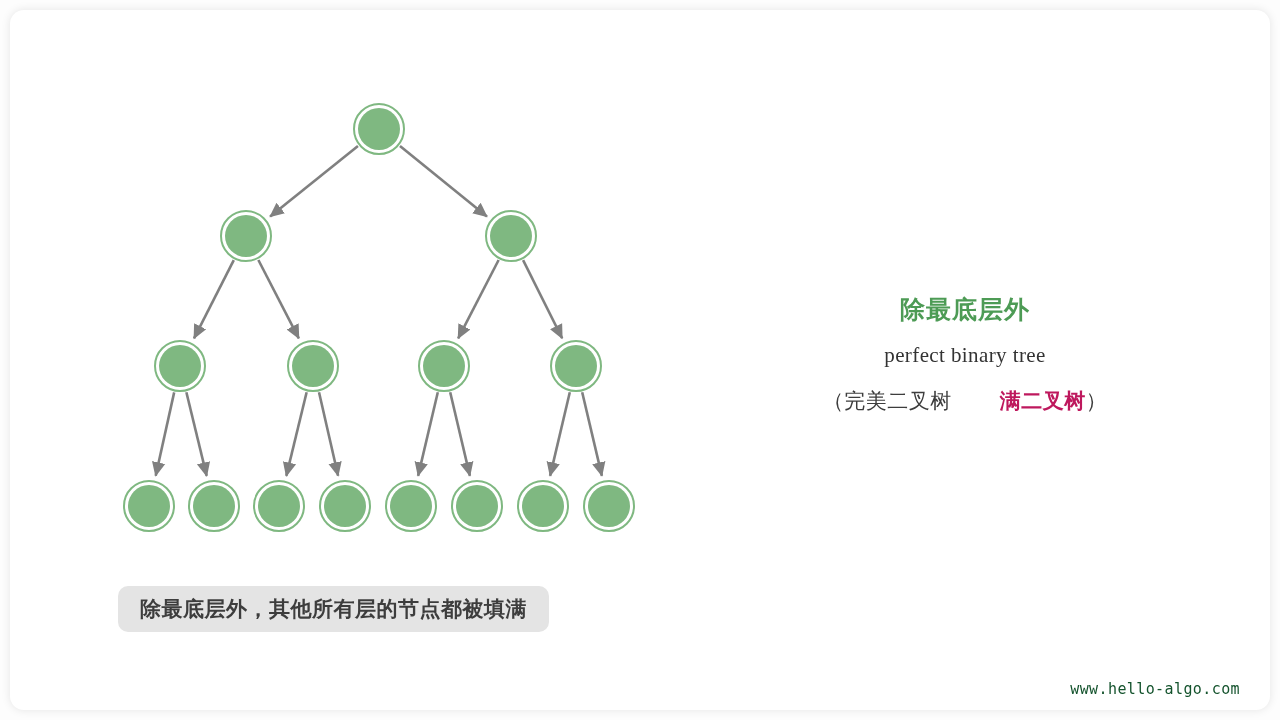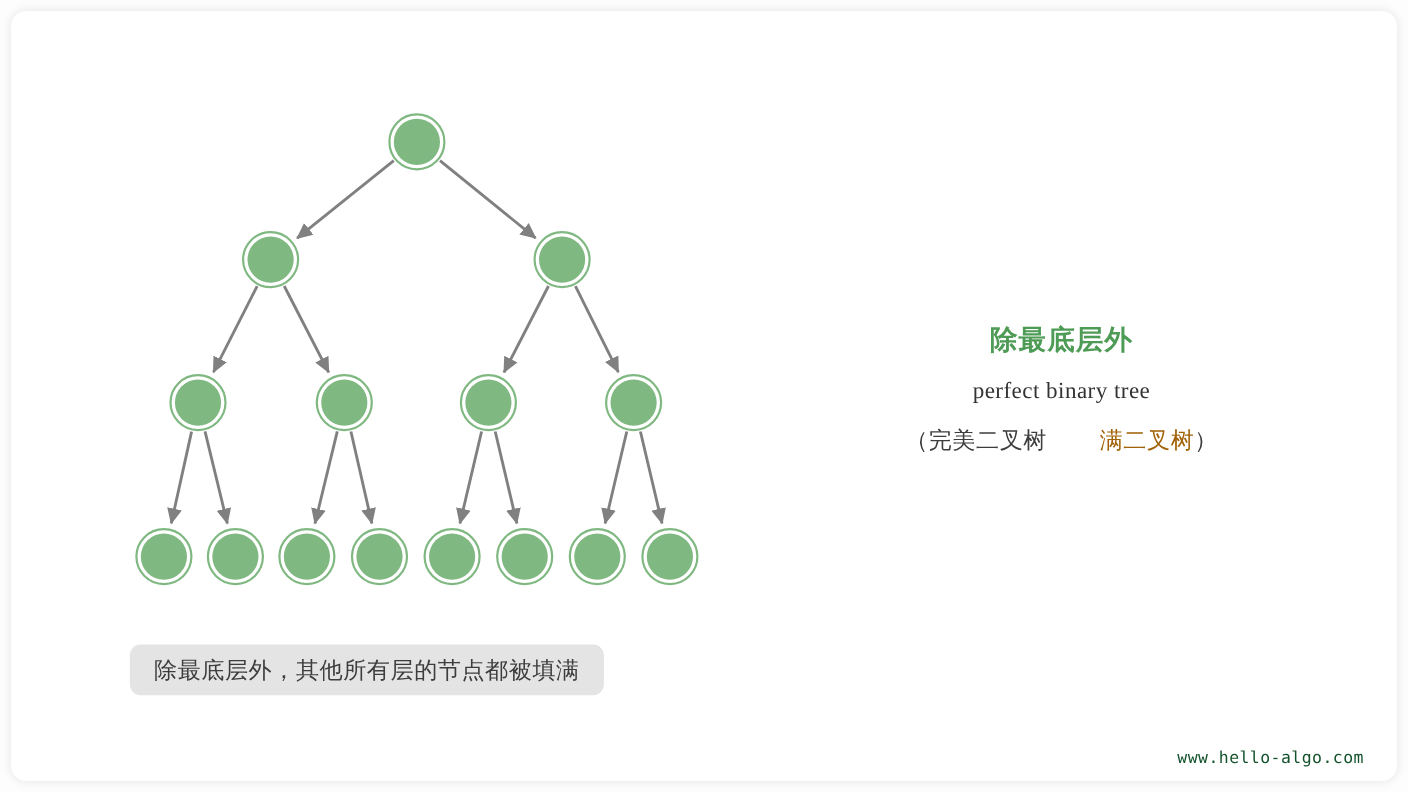--- a/index.html
+++ b/index.html
@@ -50,21 +50,21 @@
     top: 586px;
     height: 46px;
     padding: 0 22px;
     display: flex;
     align-items: center;
     justify-content: center;
     background: #e4e4e4;
     border-radius: 10px;
     color: #3d3d3d;
     font-size: 21px;
-    font-weight: 400;
+    font-weight: 700;
     letter-spacing: 0.5px;
     white-space: nowrap;
   }
 
   
   #label-block {
     position: absolute;
     left: 790px;
     top: 292px;
     width: 350px;
@@ -88,22 +88,22 @@
   }
   #label-alias {
     color: #3d3d3d;
     font-size: 21px;
     font-weight: 500;
     line-height: 34px;
     margin-top: 12px;
     letter-spacing: 0.5px;
   }
   #label-alias .accent {
-    color: #a16207;
-    font-weight: 400;
+    color: #be185d;
+    font-weight: 700;
     margin-left: 48px;
   }
 
   
   #watermark {
     position: absolute;
     right: 40px;
     bottom: 22px;
     color: #14532d;
     font-family: "DejaVu Sans Mono", "Liberation Mono", monospace;

